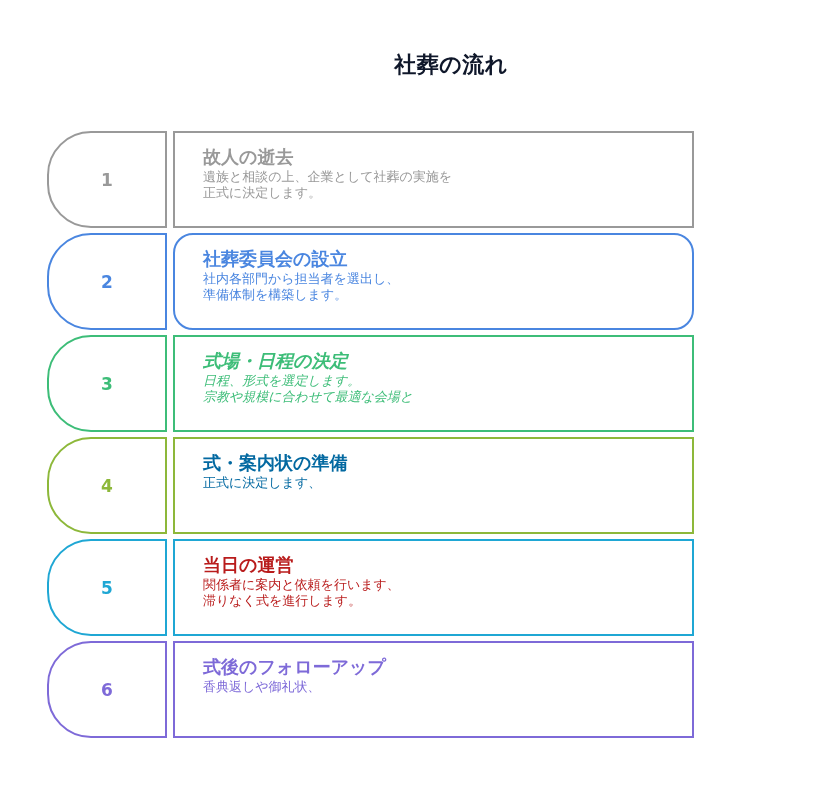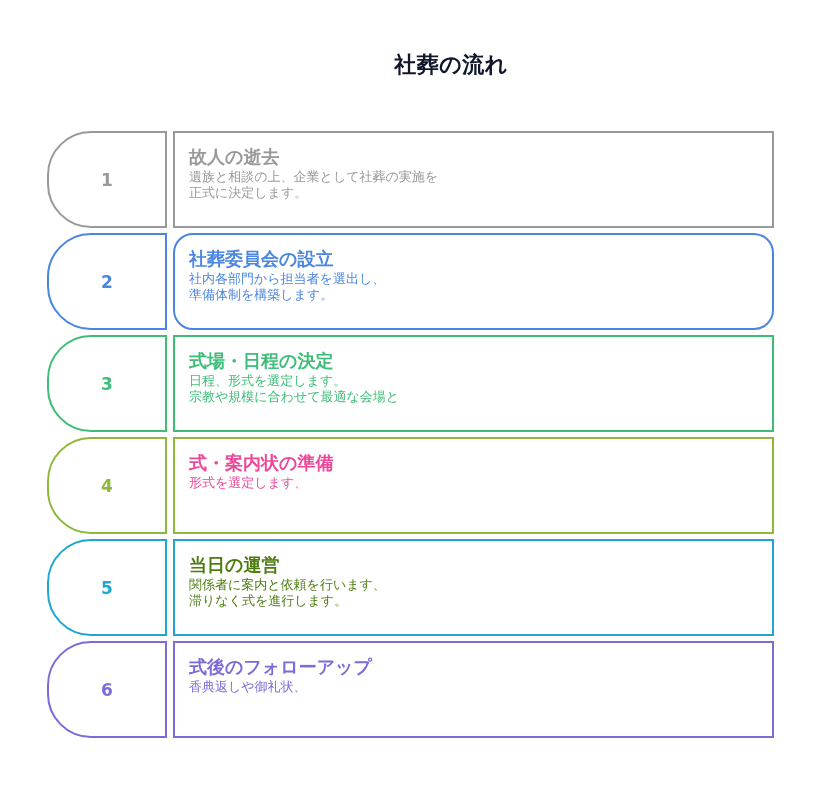--- a/index.html
+++ b/index.html
@@ -44,26 +44,26 @@
       display: flex;
       align-items: center;
       justify-content: center;
       font-size: 17px;
       font-weight: bold;
     }
     .box {
       position: absolute;
       left: 126px;
       top: 0;
-      width: 601px;
+      width: 521px;
       height: 97px;
       box-sizing: border-box;
       border: 2px solid #999;
       background: #fff;
-      padding: 12px 14px 0 14px;
+      padding: 12px 14px 0 28px;
     }
     .box-title {
       font-size: 18px;
       font-weight: bold;
       line-height: 24px;
       margin: 0;
     }
     .box-desc {
       margin-top: 0;
       font-size: 13px;
@@ -99,46 +99,46 @@
       <span>社内各部門から担当者を選出し、</span>
       <span>準備体制を構築します。</span>
     </div>
   </div>
 </div>
 
 <div class="step" style="top:335px;">
   <div class="tab" style="border-color: rgb(61, 189, 120); color: rgb(61, 189, 120);">
     <span>3</span>
   </div>
-  <div class="box" style="border-color: rgb(61, 189, 120); color: rgb(61, 189, 120);">
+  <div class="box" style="border-color: rgb(61, 189, 120); color: rgb(61, 189, 120); font-style: italic;">
     <div class="box-title">式場・日程の決定</div>
     <div class="box-desc">
       <span>日程、形式を選定します。</span>
       <span>宗教や規模に合わせて最適な会場と</span>
     </div>
   </div>
 </div>
 
 <div class="step" style="top:437px;">
   <div class="tab" style="border-color: rgb(141, 184, 58); color: rgb(141, 184, 58);">
     <span>4</span>
   </div>
-  <div class="box" style="border-color: rgb(141, 184, 58); color: #ec4899;">
+  <div class="box" style="border-color: rgb(141, 184, 58); color: #0369a1;">
     <div class="box-title">式・案内状の準備</div>
     <div class="box-desc">
-      <span>形式を選定します、</span>
+      <span>正式に決定します、</span>
     </div>
   </div>
 </div>
 
 <div class="step" style="top:539px;">
   <div class="tab" style="border-color: rgb(31, 167, 212); color: rgb(31, 167, 212);">
     <span>5</span>
   </div>
-  <div class="box" style="border-color: rgb(31, 167, 212); color: #4d7c0f;">
+  <div class="box" style="border-color: rgb(31, 167, 212); color: #b91c1c;">
     <div class="box-title">当日の運営</div>
     <div class="box-desc">
       <span>関係者に案内と依頼を行います、</span>
       <span>滞りなく式を進行します。</span>
     </div>
   </div>
 </div>
 
 <div class="step" style="top:641px;">
   <div class="tab" style="border-color: rgb(126, 106, 216); color: rgb(126, 106, 216);">

